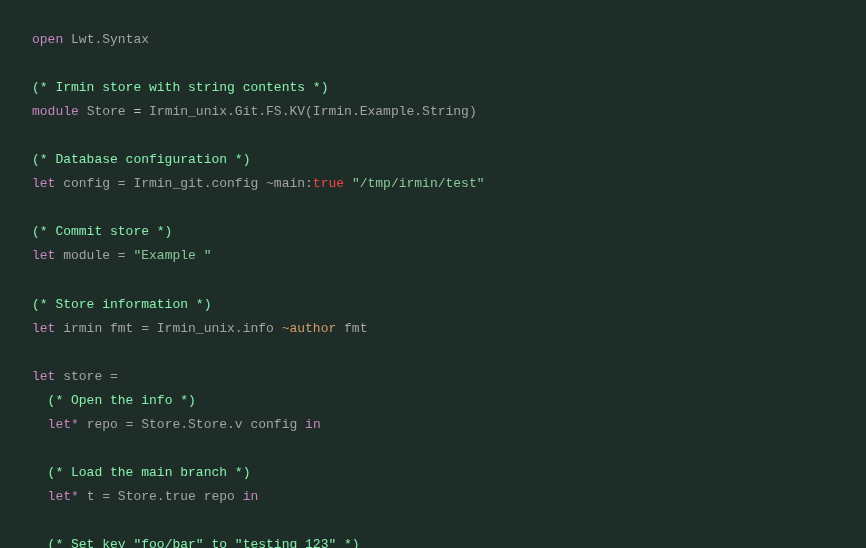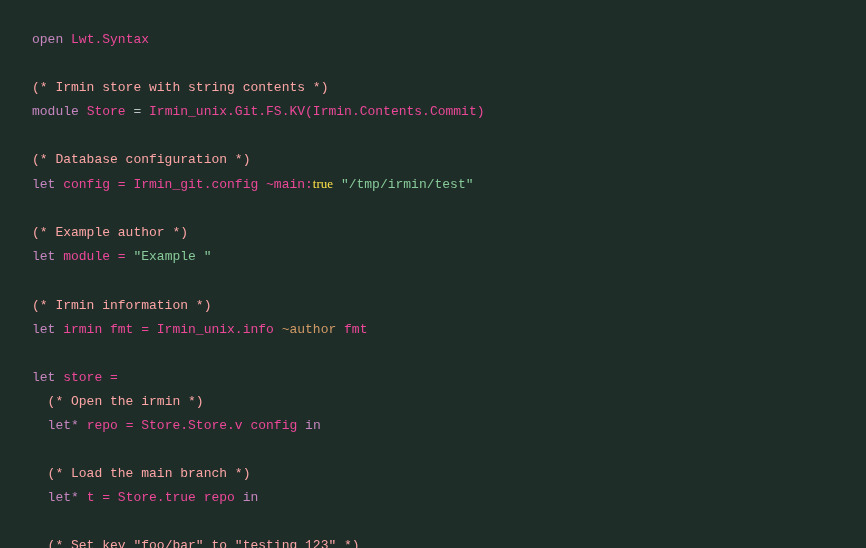--- a/index.html
+++ b/index.html
@@ -16,45 +16,45 @@
       color: #bdc3c7;
       width: 866px;
       height: 548px;
       overflow: hidden;
     }
     pre {
       white-space: pre;
       font-family: inherit;
     }
     .kw { color: #c586c0; }
-    .comment { color: #fca5a5; }
-    .ident { color: #ec4899; }
+    .comment { color: #86efac; }
+    .ident { color: #a3a3a3; }
     .string { color: #88c999; }
-    .bool { color: #fde047; font-family: Liberation Serif, serif; }
+    .bool { color: #ef4444; }
     .op { color: #bdc3c7; }
     .label { color: #d19a66; }
   </style>
 </head>
 <body>
 
 <pre><span class="kw">open</span> <span class="ident">Lwt.Syntax</span>
 
 <span class="comment">(* Irmin store with string contents *)</span>
-<span class="kw">module</span> <span class="ident">Store</span><span class="op"> = </span><span class="ident">Irmin_unix.Git.FS.KV(Irmin.Contents.Commit)</span>
+<span class="kw">module</span> <span class="ident">Store</span><span class="op"> = </span><span class="ident">Irmin_unix.Git.FS.KV(Irmin.Example.String)</span>
 
 <span class="comment">(* Database configuration *)</span>
 <span class="kw">let</span><span class="ident"> config = Irmin_git.config ~main:</span><span class="bool">true</span> <span class="string">"/tmp/irmin/test"</span>
 
-<span class="comment">(* Example author *)</span>
+<span class="comment">(* Commit store *)</span>
 <span class="kw">let</span><span class="ident"> module = </span><span class="string">"Example "</span>
 
-<span class="comment">(* Irmin information *)</span>
+<span class="comment">(* Store information *)</span>
 <span class="kw">let</span><span class="ident"> irmin fmt = Irmin_unix.info </span><span class="label">~author</span><span class="ident"> fmt</span>
 
 <span class="kw">let</span><span class="ident"> store =</span>
-  <span class="comment">(* Open the irmin *)</span>
+  <span class="comment">(* Open the info *)</span>
   <span class="kw">let*</span><span class="ident"> repo = Store.Store.v config </span><span class="kw">in</span>
 
   <span class="comment">(* Load the main branch *)</span>
   <span class="kw">let*</span><span class="ident"> t = Store.true repo </span><span class="kw">in</span>
 
   <span class="comment">(* Set key "foo/bar" to "testing 123" *)</span>
   </pre>
 
 </body></html>

